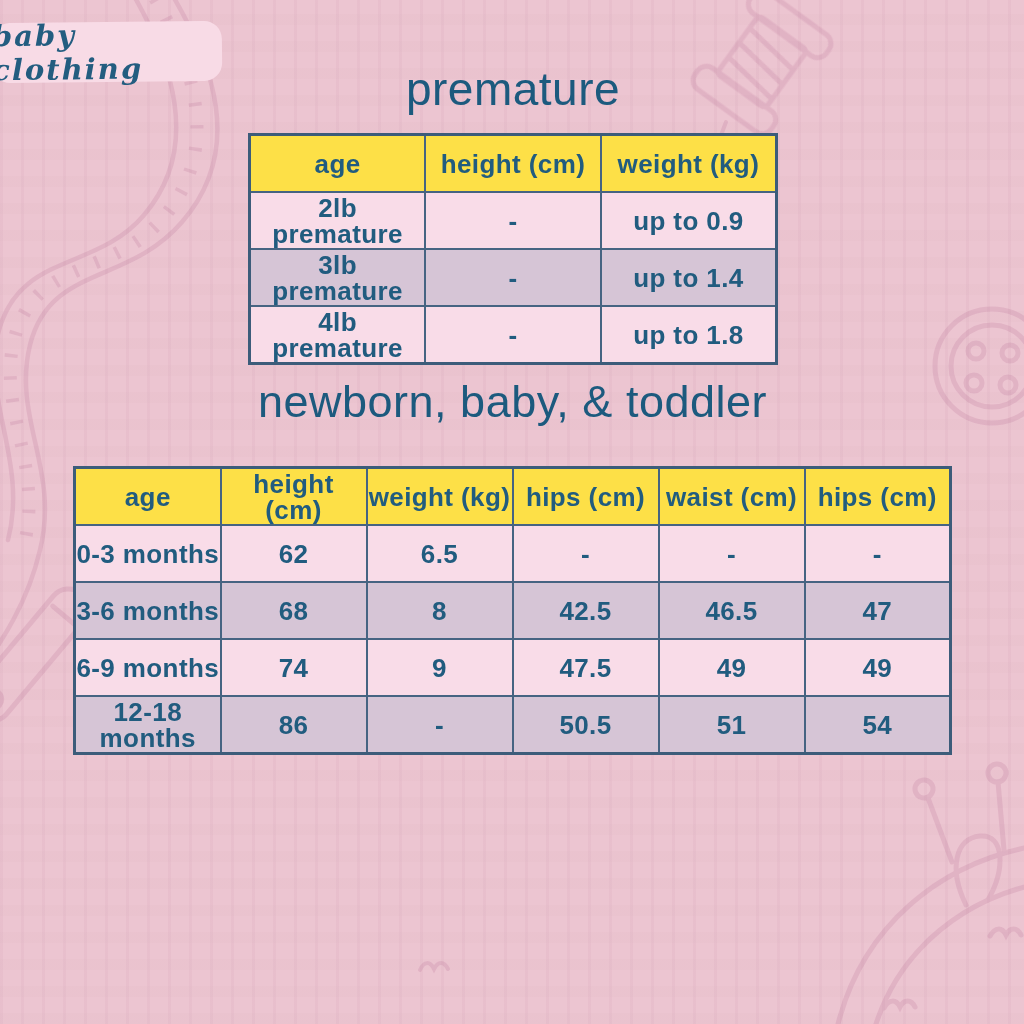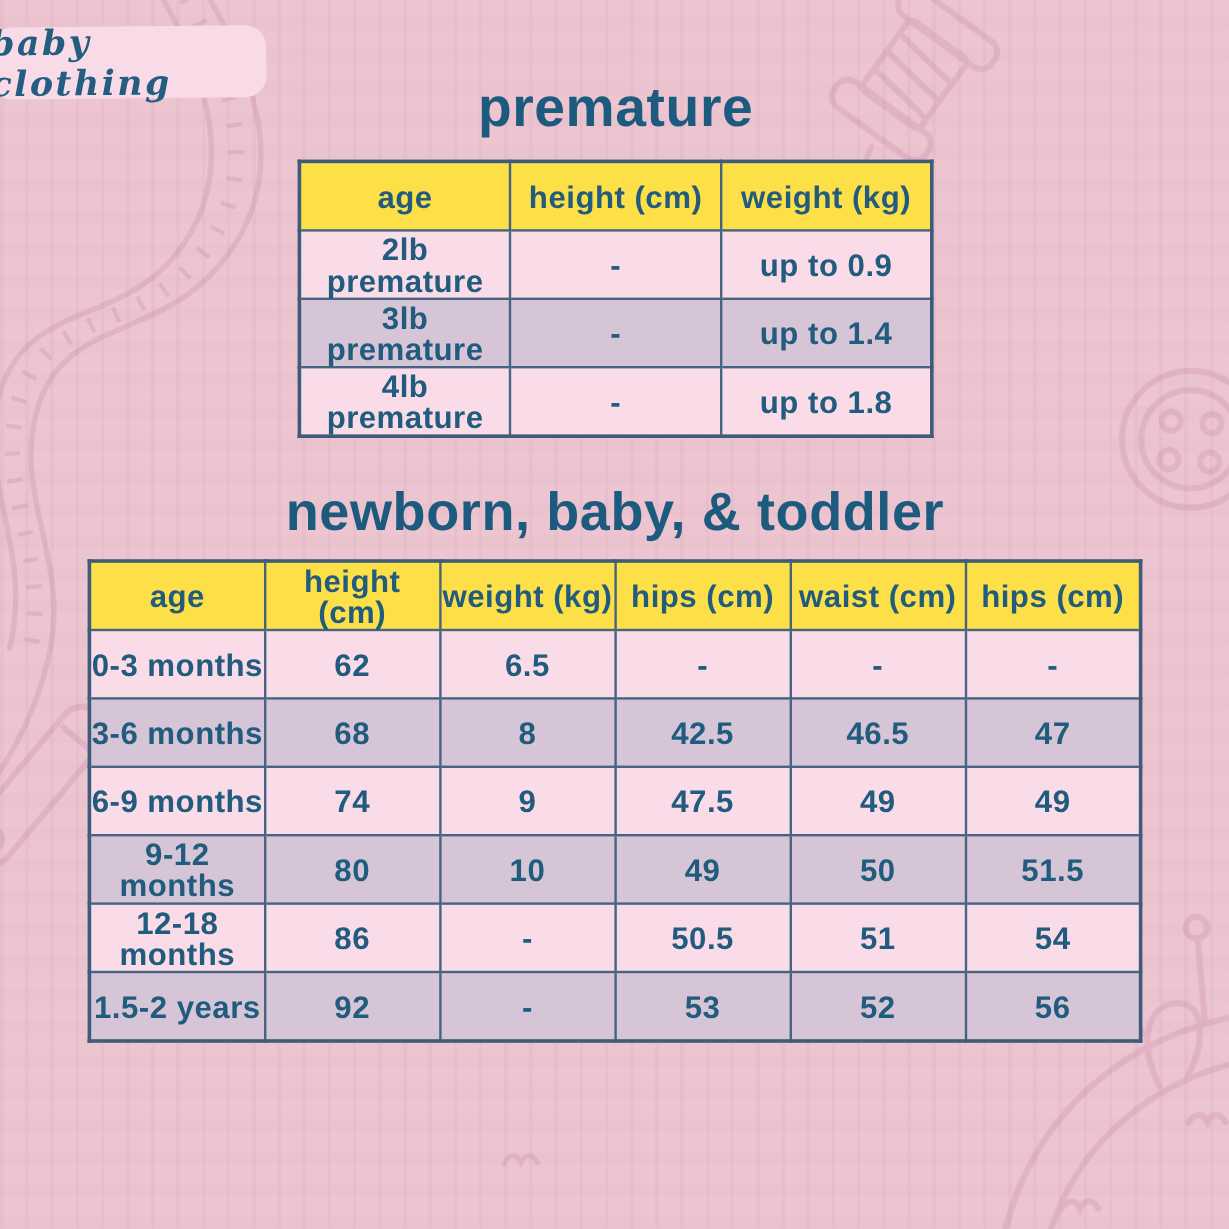--- a/index.html
+++ b/index.html
@@ -23,24 +23,24 @@
     display:flex;align-items:center;justify-content:center;
     transform:rotate(-0.6deg);
   }
   .badge span{
     font-family:"DejaVu Serif",serif;font-style:italic;font-weight:700;
     font-size:29px;color:#235d80;letter-spacing:2px;
   }
 
   .title{
     position:absolute;z-index:2;text-align:center;
-    font-weight:700;color:#1c5a7e;letter-spacing:0.5px;
+    font-weight:400;color:#1c5a7e;letter-spacing:0.5px;
   }
   #title-premature{left:248px;width:530px;top:62px;font-size:46px;}
-  #title-toddler{left:73px;width:879px;top:401px;font-size:45px;}
+  #title-toddler{left:73px;width:879px;top:376px;font-size:45px;}
 
   table.sizes{
     position:absolute;z-index:2;border-collapse:collapse;table-layout:fixed;
     border:3px solid #3c5c7a;
   }
   #premature-table{left:248px;top:133px;width:530px;}
   #toddler-table{left:73px;top:466px;width:879px;}
   table.sizes th, table.sizes td{
     border:2px solid #466482;height:55px;padding:0;
     text-align:center;vertical-align:middle;
@@ -172,37 +172,21 @@
       </tr>
       <tr>
         <td>6-9 months</td>
         <td>74</td>
         <td>9</td>
         <td>47.5</td>
         <td>49</td>
         <td>49</td>
       </tr>
       <tr>
-        <td>9-12 months</td>
-        <td>80</td>
-        <td>10</td>
-        <td>49</td>
-        <td>50</td>
-        <td>51.5</td>
-      </tr>
-      <tr>
         <td>12-18 months</td>
         <td>86</td>
         <td>-</td>
         <td>50.5</td>
         <td>51</td>
         <td>54</td>
       </tr>
-      <tr>
-        <td>1.5-2 years</td>
-        <td>92</td>
-        <td>-</td>
-        <td>53</td>
-        <td>52</td>
-        <td>56</td>
-      </tr>
     </tbody>
 </table>
 
 </body></html>

